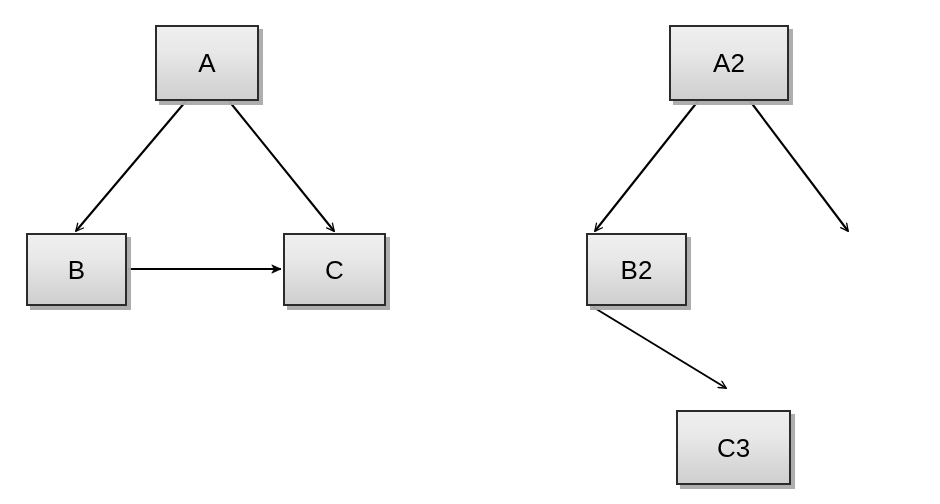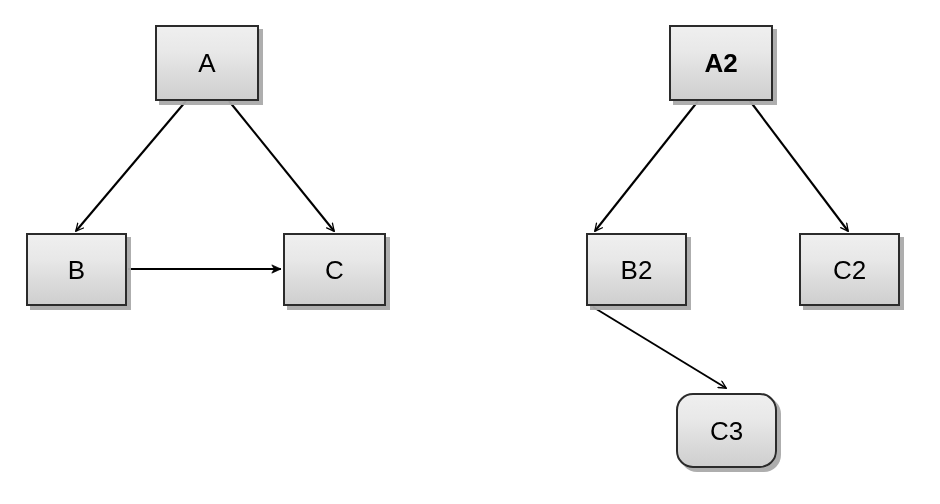--- a/index.html
+++ b/index.html
@@ -73,26 +73,23 @@
   <div class="node" style="left:155px; top:25px; width:104px; height:76px;">
     <span class="node-label">A</span>
   </div>
   <div class="node" style="left:26px; top:233px; width:101px; height:73px;">
     <span class="node-label">B</span>
   </div>
   <div class="node" style="left:283px; top:233px; width:103px; height:73px;">
     <span class="node-label">C</span>
   </div>
 
-  <div class="node" style="left:669px; top:25px; width:104px; height:76px;font-weight:bold;">
+  <div class="node" style="left:669px; top:25px; width:120px; height:76px;">
     <span class="node-label">A2</span>
   </div>
   <div class="node" style="left:542px; top:233px; width:101px; height:73px;margin-left:44px;">
     <span class="node-label">B2</span>
   </div>
-  <div class="node" style="left:799px; top:233px; width:101px; height:73px;">
-    <span class="node-label">C2</span>
-  </div>
-  <div class="node" style="left:676px; top:393px; width:101px; height:75px;border-radius:17px;">
+  <div class="node" style="left:676px; top:410px; width:115px; height:75px;">
     <span class="node-label">C3</span>
   </div>
 
 </div>
 
 </body></html>

